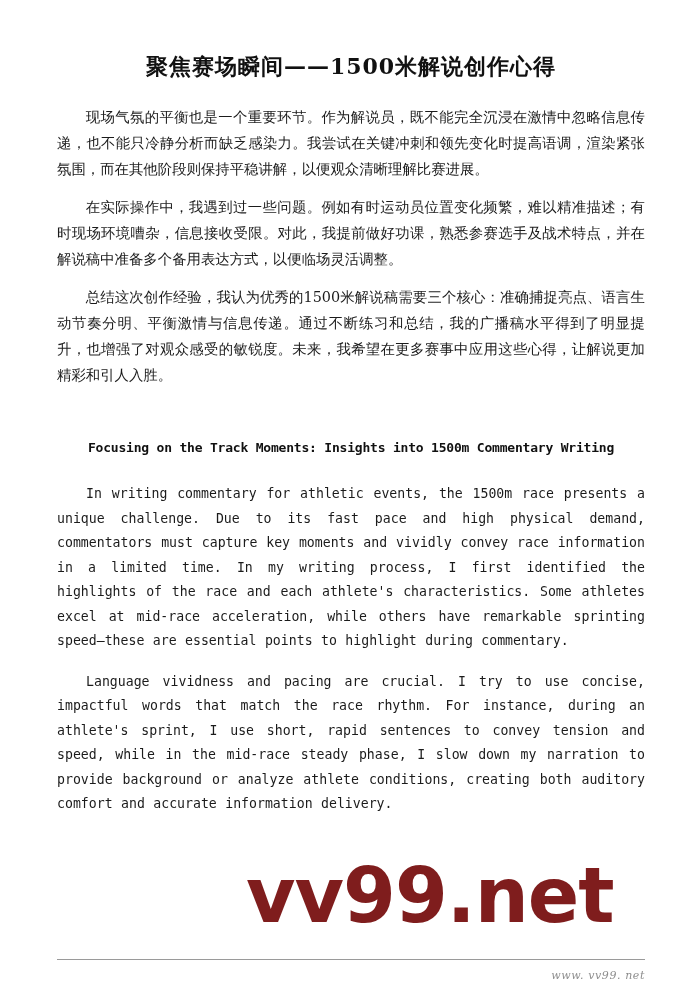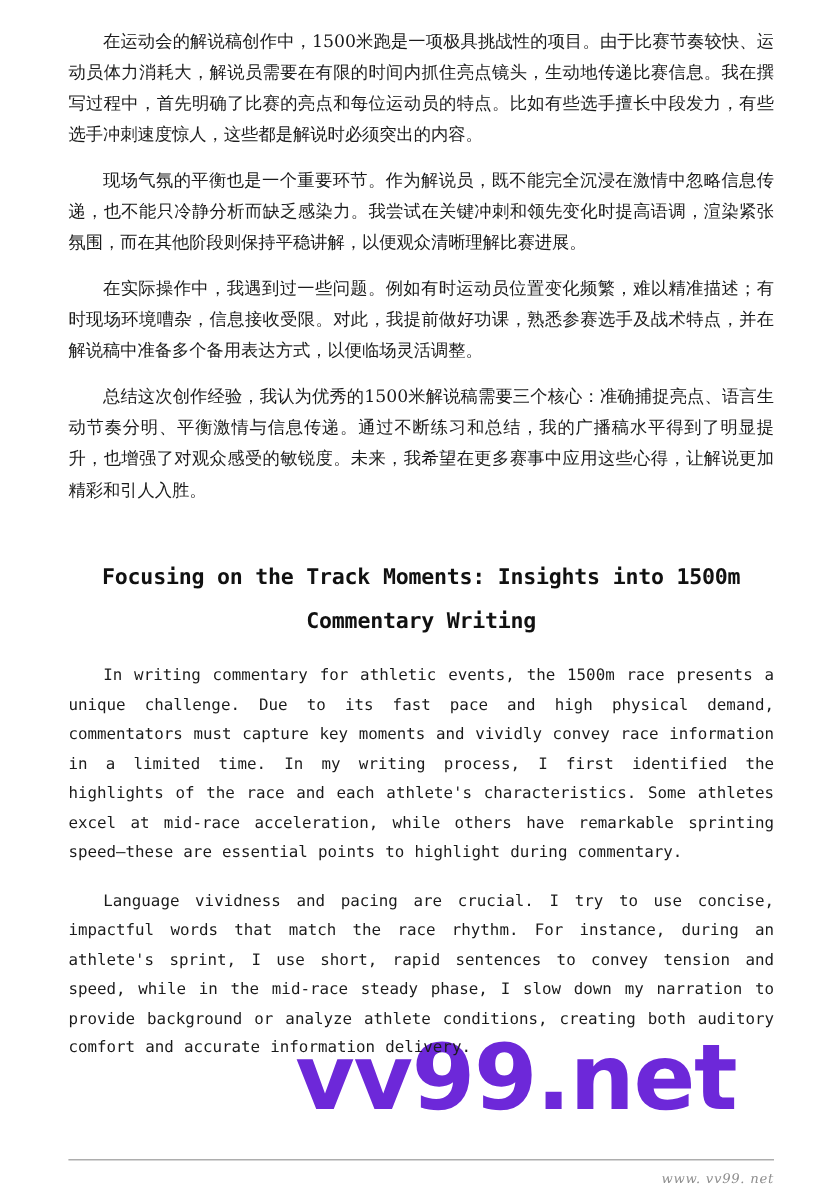--- a/index.html
+++ b/index.html
@@ -22,29 +22,29 @@
     width: 700px;
     height: 989px;
     box-sizing: border-box;
     padding: 0;
   }
 
   
   .watermark {
     position: absolute;
     left: 246px;
-    top: 826px;
+    top: 846px;
     width: 430px;
     height: 100px;
     font-family: "DejaVu Sans", sans-serif;
     font-weight: bold;
     font-size: 76px;
     line-height: 100px;
     letter-spacing: -1px;
-    color: #6d28d9;
+    color: #7f1d1d;
     z-index: 0;
     pointer-events: none;
     white-space: nowrap;
   }
 
   
   .content {
     position: relative;
     z-index: 2;
     padding: 0 55px 0 57px;
@@ -77,21 +77,21 @@
     color: #1b1b1b;
   }
 
   
   .en-title {
     margin: 0;
     padding-top: 30px;
     text-align: center;
     font-family: "DejaVu Sans Mono", "Liberation Mono", monospace;
     font-weight: bold;
-    font-size: 18px;
+    font-size: 13px;
     line-height: 36px;
     letter-spacing: -0.2px;
     color: #111;
   }
 
   .en-body {
     margin-top: 16px;
   }
 
   p.en {
@@ -103,21 +103,21 @@
     text-align: justify;
     color: #1b1b1b;
     word-spacing: 0.5px;
   }
 
   
   .footer {
     position: absolute;
     left: 57px;
     right: 55px;
-    bottom: 22px;
+    bottom: 7px;
     z-index: 3;
   }
   .footer-rule {
     height: 1px;
     background: #9a9a9a;
     width: 100%;
   }
   .footer-url {
     margin-top: 9px;
     text-align: right;
@@ -130,23 +130,23 @@
 </style>
 </head>
 <body>
 
 <div class="page">
 
   <div class="watermark">vv99.net</div>
 
   <div class="content">
 
+    <h1 class="cn-title">聚焦赛场瞬间——1500米解说创作心得</h1>
 
     <div class="cn-body">
-      <p class="cn">在运动会的解说稿创作中，1500米跑是一项极具挑战性的项目。由于比赛节奏较快、运动员体力消耗大，解说员需要在有限的时间内抓住亮点镜头，生动地传递比赛信息。我在撰写过程中，首先明确了比赛的亮点和每位运动员的特点。比如有些选手擅长中段发力，有些选手冲刺速度惊人，这些都是解说时必须突出的内容。</p>
       <p class="cn">现场气氛的平衡也是一个重要环节。作为解说员，既不能完全沉浸在激情中忽略信息传递，也不能只冷静分析而缺乏感染力。我尝试在关键冲刺和领先变化时提高语调，渲染紧张氛围，而在其他阶段则保持平稳讲解，以便观众清晰理解比赛进展。</p>
       <p class="cn">在实际操作中，我遇到过一些问题。例如有时运动员位置变化频繁，难以精准描述；有时现场环境嘈杂，信息接收受限。对此，我提前做好功课，熟悉参赛选手及战术特点，并在解说稿中准备多个备用表达方式，以便临场灵活调整。</p>
       <p class="cn">总结这次创作经验，我认为优秀的1500米解说稿需要三个核心：准确捕捉亮点、语言生动节奏分明、平衡激情与信息传递。通过不断练习和总结，我的广播稿水平得到了明显提升，也增强了对观众感受的敏锐度。未来，我希望在更多赛事中应用这些心得，让解说更加精彩和引人入胜。</p>
     </div>
 
     <h2 class="en-title">Focusing on the Track Moments: Insights into 1500m Commentary Writing</h2>
 
     <div class="en-body">
       <p class="en">In writing commentary for athletic events, the 1500m race presents a unique challenge. Due to its fast pace and high physical demand, commentators must capture key moments and vividly convey race information in a limited time. In my writing process, I first identified the highlights of the race and each athlete's characteristics. Some athletes excel at mid-race acceleration, while others have remarkable sprinting speed—these are essential points to highlight during commentary.</p>
       <p class="en">Language vividness and pacing are crucial. I try to use concise, impactful words that match the race rhythm. For instance, during an athlete's sprint, I use short, rapid sentences to convey tension and speed, while in the mid-race steady phase, I slow down my narration to provide background or analyze athlete conditions, creating both auditory comfort and accurate information delivery.</p>

